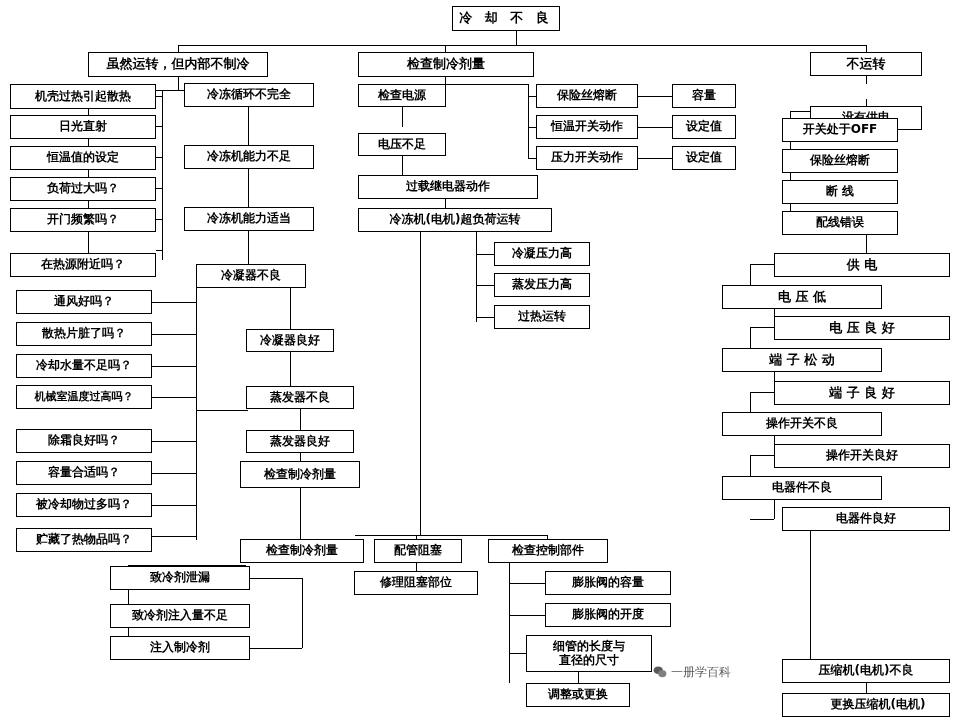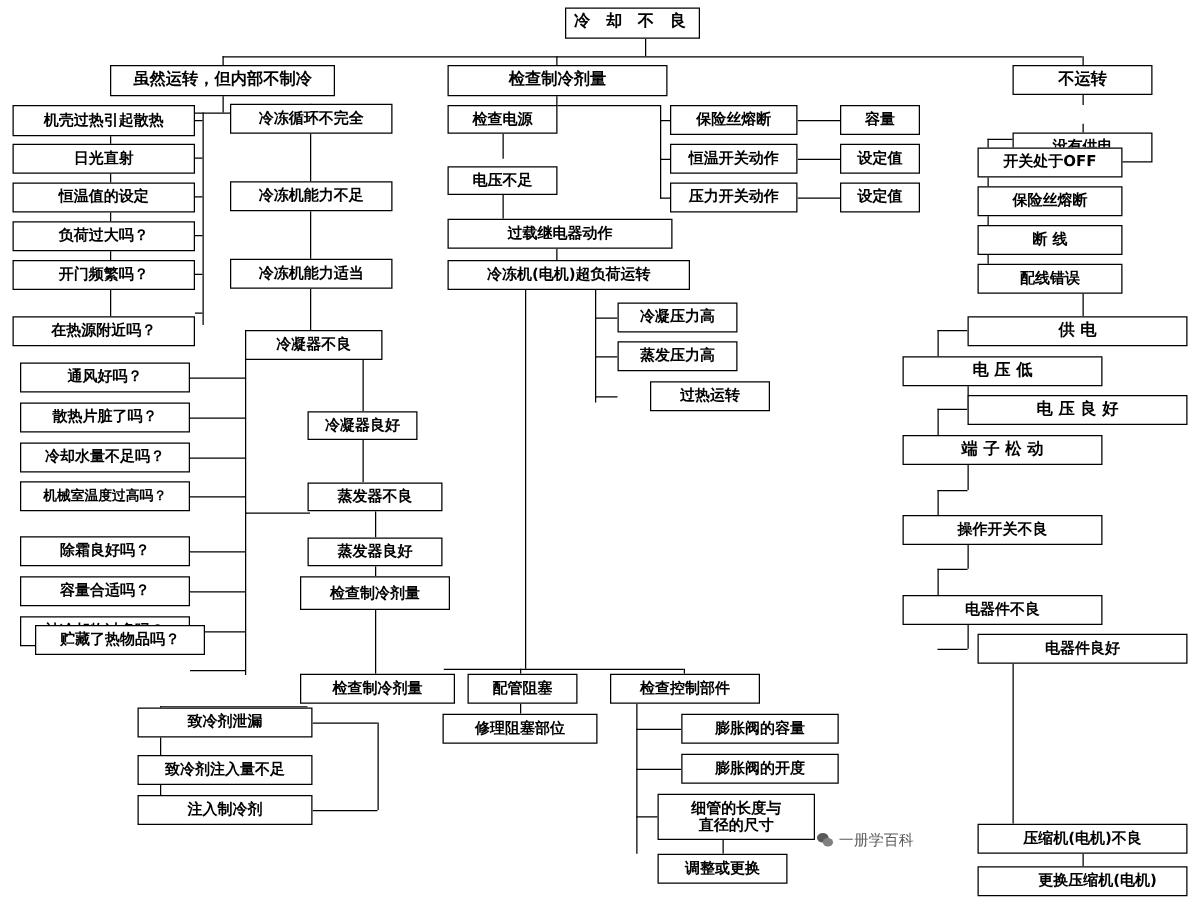--- a/index.html
+++ b/index.html
@@ -183,21 +183,21 @@
   <div class="node sm" style="left:16px;top:290px;width:136px;height:24px;">通风好吗？</div>
   <div class="node sm" style="left:16px;top:322px;width:136px;height:24px;">散热片脏了吗？</div>
   <div class="node sm" style="left:16px;top:354px;width:136px;height:24px;">冷却水量不足吗？</div>
   <div class="node xs" style="left:16px;top:385px;width:136px;height:24px;">机械室温度过高吗？</div>
 
   <div class="node sm" style="left:246px;top:329px;width:88px;height:23px;">冷凝器良好</div>
 
   <div class="node sm" style="left:16px;top:429px;width:136px;height:24px;">除霜良好吗？</div>
   <div class="node sm" style="left:16px;top:461px;width:136px;height:24px;">容量合适吗？</div>
   <div class="node sm" style="left:16px;top:493px;width:136px;height:24px;">被冷却物过多吗？</div>
-  <div class="node sm" style="left:16px;top:500px;width:136px;height:24px;margin-left:12px;">贮藏了热物品吗？</div>
+  <div class="node sm" style="left:16px;top:528px;width:136px;height:24px;">贮藏了热物品吗？</div>
 
   <div class="node sm" style="left:246px;top:386px;width:108px;height:23px;">蒸发器不良</div>
   <div class="node sm" style="left:246px;top:430px;width:108px;height:23px;">蒸发器良好</div>
   <div class="node sm" style="left:240px;top:461px;width:120px;height:27px;">检查制冷剂量</div>
   <div class="node sm" style="left:240px;top:539px;width:124px;height:24px;">检查制冷剂量</div>
 
   <div class="node sm" style="left:110px;top:566px;width:140px;height:24px;">致冷剂泄漏</div>
   <div class="node sm" style="left:110px;top:604px;width:140px;height:24px;">致冷剂注入量不足</div>
   <div class="node sm" style="left:110px;top:636px;width:140px;height:24px;">注入制冷剂</div>
 
@@ -210,40 +210,42 @@
   <div class="node sm" style="left:526px;top:635px;width:126px;height:37px;">细管的长度与
 直径的尺寸</div>
   <div class="node sm" style="left:526px;top:683px;width:104px;height:24px;">调整或更换</div>
 
   <div class="node sm" style="left:358px;top:84px;width:88px;height:23px;">检查电源</div>
   <div class="node sm" style="left:358px;top:133px;width:88px;height:23px;">电压不足</div>
   <div class="node sm" style="left:358px;top:175px;width:180px;height:24px;">过载继电器动作</div>
   <div class="node sm" style="left:358px;top:208px;width:194px;height:24px;">冷冻机(电机)超负荷运转</div>
   <div class="node sm" style="left:494px;top:242px;width:96px;height:24px;">冷凝压力高</div>
   <div class="node sm" style="left:494px;top:273px;width:96px;height:24px;">蒸发压力高</div>
-  <div class="node sm" style="left:520px;top:305px;width:96px;height:24px;">过热运转</div>
+  <div class="node sm" style="left:494px;top:305px;width:96px;height:24px;">过热运转</div>
 
   <div class="node sm" style="left:536px;top:84px;width:102px;height:24px;">保险丝熔断</div>
   <div class="node sm" style="left:536px;top:115px;width:102px;height:24px;">恒温开关动作</div>
   <div class="node sm" style="left:536px;top:146px;width:102px;height:24px;">压力开关动作</div>
   <div class="node sm" style="left:672px;top:84px;width:64px;height:24px;">容量</div>
   <div class="node sm" style="left:672px;top:115px;width:64px;height:24px;">设定值</div>
   <div class="node sm" style="left:672px;top:146px;width:64px;height:24px;">设定值</div>
 
   <div class="node sm" style="left:810px;top:106px;width:112px;height:24px;">没有供电</div>
   <div class="node sm" style="left:782px;top:118px;width:116px;height:24px;">开关处于OFF</div>
   <div class="node sm" style="left:782px;top:149px;width:116px;height:24px;">保险丝熔断</div>
   <div class="node sm" style="left:782px;top:180px;width:116px;height:24px;">断  线</div>
   <div class="node sm" style="left:782px;top:211px;width:116px;height:24px;">配线错误</div>
 
   <div class="node" style="left:774px;top:253px;width:176px;height:24px;">供    电</div>
   <div class="node" style="left:722px;top:285px;width:160px;height:24px;">电  压  低</div>
   <div class="node" style="left:774px;top:316px;width:176px;height:24px;">电  压  良  好</div>
   <div class="node" style="left:722px;top:348px;width:160px;height:24px;">端 子 松 动</div>
+  <div class="node" style="left:774px;top:381px;width:176px;height:24px;">端 子 良 好</div>
   <div class="node sm" style="left:722px;top:412px;width:160px;height:24px;">操作开关不良</div>
+  <div class="node sm" style="left:774px;top:444px;width:176px;height:24px;">操作开关良好</div>
   <div class="node sm" style="left:722px;top:476px;width:160px;height:24px;">电器件不良</div>
   <div class="node sm" style="left:782px;top:659px;width:168px;height:24px;">压缩机(电机)不良</div>
 
   <div class="node sm" style="left:782px;top:507px;width:168px;height:24px;">电器件良好</div>
   <div class="node sm" style="left:782px;top:693px;width:168px;height:24px;padding-left:24px;">更换压缩机(电机)</div>
 
   <div class="wm" style="left:592px;top:652px;width:200px;height:40px;">
     <div class="badge">
       <span>
         <svg width="14" height="14" viewBox="0 0 24 24" aria-hidden="true">

